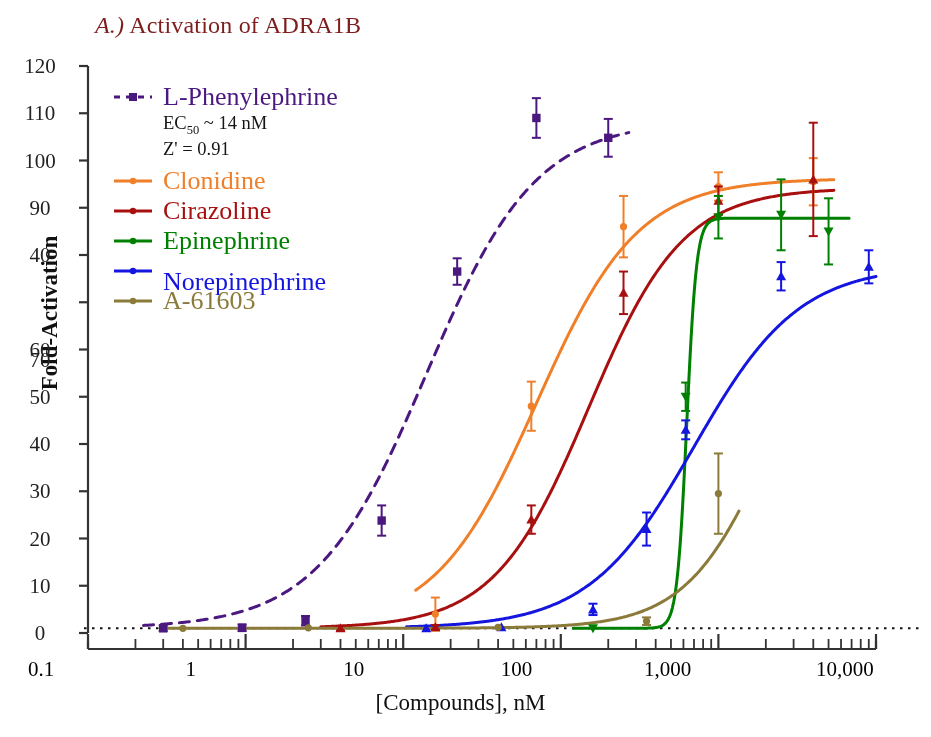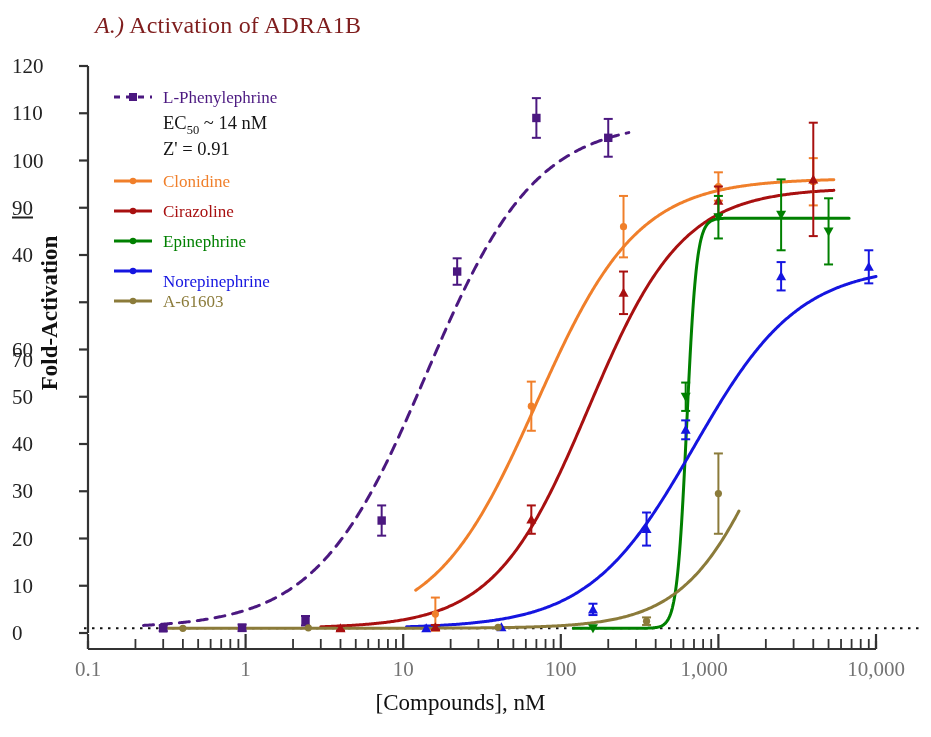--- a/index.html
+++ b/index.html
@@ -18,39 +18,39 @@
     transform:rotate(-90deg);transform-origin:center center;
     text-align:center;font-size:23px;font-weight:bold;
     font-family:"Liberation Serif",serif;color:#111;
   }
   #xlabel{
     position:absolute;left:0;top:690px;width:921px;text-align:center;
     font-size:23px;font-family:"Liberation Serif",serif;color:#111;
   }
 
   .ytick-label{
-    position:absolute;text-align:left;width:56px;
+    position:absolute;text-align:center;width:56px;
     font-size:21px;font-family:"Liberation Serif",serif;color:#222;
     transform:translateY(-50%);
   }
   .xtick-label{
-    position:absolute;text-align:center;width:120px;
-    font-size:21px;font-family:"Liberation Serif",serif;color:#737373;
+    position:absolute;text-align:left;width:120px;
+    font-size:21px;font-family:"Liberation Serif",serif;color:#000000;
     transform:translateX(-50%);
   }
 
   #plot-svg{position:absolute;left:0;top:0;}
 
   #legend{
     position:absolute;left:112px;top:82px;width:270px;
     font-family:"Liberation Serif",serif;
   }
   .legend-row{display:flex;align-items:center;height:30px;}
   .legend-mark{width:42px;height:16px;margin-right:9px;flex:0 0 42px;}
-  .legend-text{font-size:17px;white-space:nowrap;line-height:1;}
+  .legend-text{font-size:26px;white-space:nowrap;line-height:1;}
   .legend-sub{
     font-size:18.5px;color:#151515;margin-left:51px;line-height:1.28;
     white-space:nowrap;
   }
   .legend-sub sub{font-size:12.5px;}
 </style>
 </head>
 <body>
 
 <div id="root">
@@ -338,21 +338,21 @@
   <div id="ticklabels">
       <div class="ytick-label" style="left: 12px; top: 633px;">0</div>
       <div class="ytick-label" style="left: 12px; top: 585.75px;">10</div>
       <div class="ytick-label" style="left: 12px; top: 538.5px;">20</div>
       <div class="ytick-label" style="left: 12px; top: 491.25px;">30</div>
       <div class="ytick-label" style="left: 12px; top: 444px;">40</div>
       <div class="ytick-label" style="left: 12px; top: 396.75px;">50</div>
       <div class="ytick-label" style="left: 12px; top: 349.5px;">60</div>
       <div class="ytick-label" style="left: 12px; top: 313px; margin-top: 47px;">70</div>
       <div class="ytick-label" style="left: 12px; top: 255px;">40</div>
-      <div class="ytick-label" style="left: 12px; top: 207.75px; text-decoration: underline;">90</div>
+      <div class="ytick-label" style="left: 12px; top: 207.75px;">90</div>
       <div class="ytick-label" style="left: 12px; top: 160.5px;">100</div>
       <div class="ytick-label" style="left: 12px; top: 113.25px;">110</div>
       <div class="ytick-label" style="left: 12px; top: 66px;">120</div>
       <div class="xtick-label" style="left: 88px; top: 657px;">0.1</div>
       <div class="xtick-label" style="left: 245.6px; top: 657px;">1</div>
       <div class="xtick-label" style="left: 403.2px; top: 657px;">10</div>
       <div class="xtick-label" style="left: 560.8px; top: 657px;">100</div>
       <div class="xtick-label" style="left: 704px; top: 657px;">1,000</div>
       <div class="xtick-label" style="left: 876px; top: 657px;">10,000</div>
     </div>

